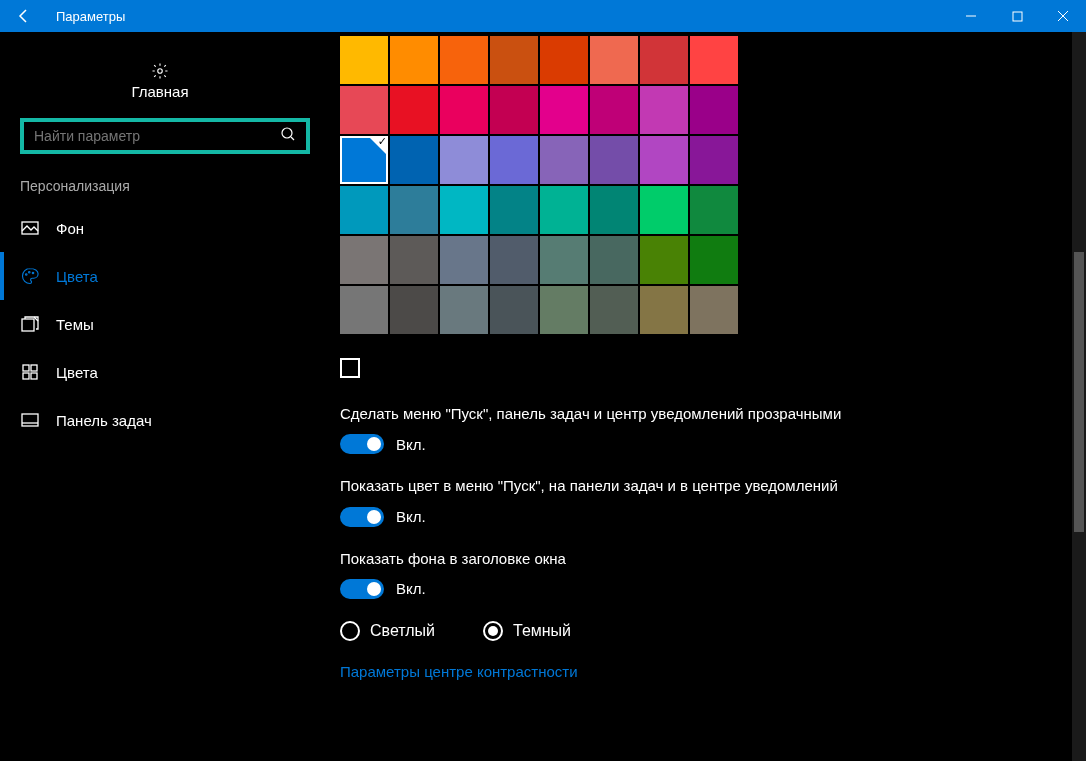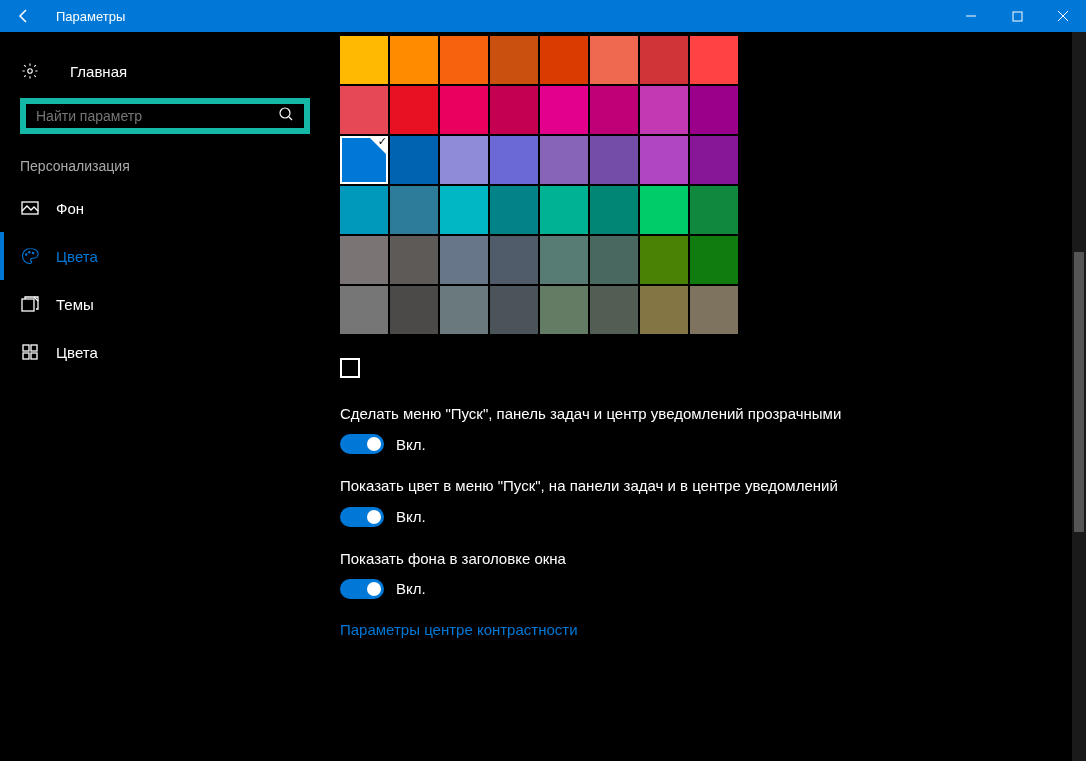--- a/index.html
+++ b/index.html
@@ -6,26 +6,26 @@
 html, body { width: 1086px; height: 761px; background: #000; color: #fff; overflow: hidden; }
 
 .titlebar { height: 32px; background: #0078d7; display: flex; align-items: center; }
 .titlebar .back { width: 48px; height: 32px; display: flex; align-items: center; justify-content: center; cursor: pointer; }
 .titlebar .title { flex: 1; padding-left: 8px; font-size: 13px; color: #fff; }
 .titlebar .wbtn { width: 46px; height: 32px; display: flex; align-items: center; justify-content: center; cursor: pointer; }
 .titlebar svg { stroke: #fff; fill: none; }
 
 .body { display: flex; height: calc(100% - 32px); }
 .sidebar { width: 320px; padding: 20px 0 0 0; }
-.home { display: flex; align-items: center; padding: 10px 20px; gap: 30px; cursor: pointer; }
+.home { display: flex; align-items: center; padding: 10px 20px; gap: 3px; cursor: pointer; flex-direction: column; }
 .home .icon { width: 20px; display:flex; align-items:center; justify-content:center; }
 .home .label { font-size: 15px; }
 
 .searchwrap { padding: 8px 20px 14px 20px; }
-.search { width: 290px; height: 36px; background: #000; border: 6px solid #14b8a6; display: flex; align-items: center; padding: 0 10px; }
+.search { width: 290px; height: 36px; background: #000; border: 4px solid #14b8a6; display: flex; align-items: center; padding: 0 10px; }
 .search input { flex: 1; background: transparent; border: none; outline: none; color: #999; font-size: 14px; }
 .search .sicon { color: #fff; }
 
 .section-header { padding: 10px 20px 10px 20px; font-size: 14px; color: #aaa; }
 
 .nav-item { display: flex; align-items: center; height: 48px; padding: 0 20px; gap: 16px; cursor: pointer; font-size: 15px; }
 .nav-item .icon { width: 20px; display:flex; align-items:center; justify-content:center; }
 .nav-item.active { color: #0078d7; border-left: 4px solid #0078d7; padding-left: 16px; }
 .nav-item.active .icon svg { stroke: #0078d7; }
 
@@ -141,20 +141,29 @@
     <div class="nav-item">
       <span class="icon">
           <svg width="16" height="16" viewBox="0 0 16 16" fill="none" stroke="#fff" stroke-width="1.3">
             <rect x="1" y="1" width="6" height="6"></rect>
             <rect x="9" y="1" width="6" height="6"></rect>
             <rect x="1" y="9" width="6" height="6"></rect>
             <rect x="9" y="9" width="6" height="6"></rect>
           </svg>
         </span>
       <span>Цвета</span>
+    </div>
+    <div class="nav-item">
+      <span class="icon">
+          <svg width="18" height="14" viewBox="0 0 18 14" fill="none" stroke="#fff" stroke-width="1.3">
+            <rect x="1" y="1" width="16" height="12"></rect>
+            <line x1="1" y1="10" x2="17" y2="10"></line>
+          </svg>
+        </span>
+      <span>Панель задач</span>
     </div>
   </div>
 
   <div class="main">
     <div class="color-grid" id="color-grid">
         <div class="swatch" style="background: rgb(255, 185, 0);"></div>
         <div class="swatch" style="background: rgb(255, 140, 0);"></div>
         <div class="swatch" style="background: rgb(247, 99, 12);"></div>
         <div class="swatch" style="background: rgb(202, 80, 16);"></div>
         <div class="swatch" style="background: rgb(218, 59, 1);"></div>
@@ -226,20 +235,30 @@
     </div>
 
     <div class="setting-label">Показать фона в заголовке окна</div>
     <div class="toggle-row">
       <div class="toggle">
           <div class="knob"></div>
         </div>
       <div class="toggle-text">Вкл.</div>
     </div>
 
+    <div class="radio-row">
+      <div class="radio-opt">
+        <div class="radio" id="radio0"></div>
+        <span>Светлый</span>
+      </div>
+      <div class="radio-opt">
+        <div class="radio checked" id="radio1"></div>
+        <span>Темный</span>
+      </div>
+    </div>
 
     <div class="link">Параметры центре контрастности</div>
   </div>
 </div>
 
 <div class="scrollbar">
   <div class="thumb"></div>
 </div>
 
 </body></html>

